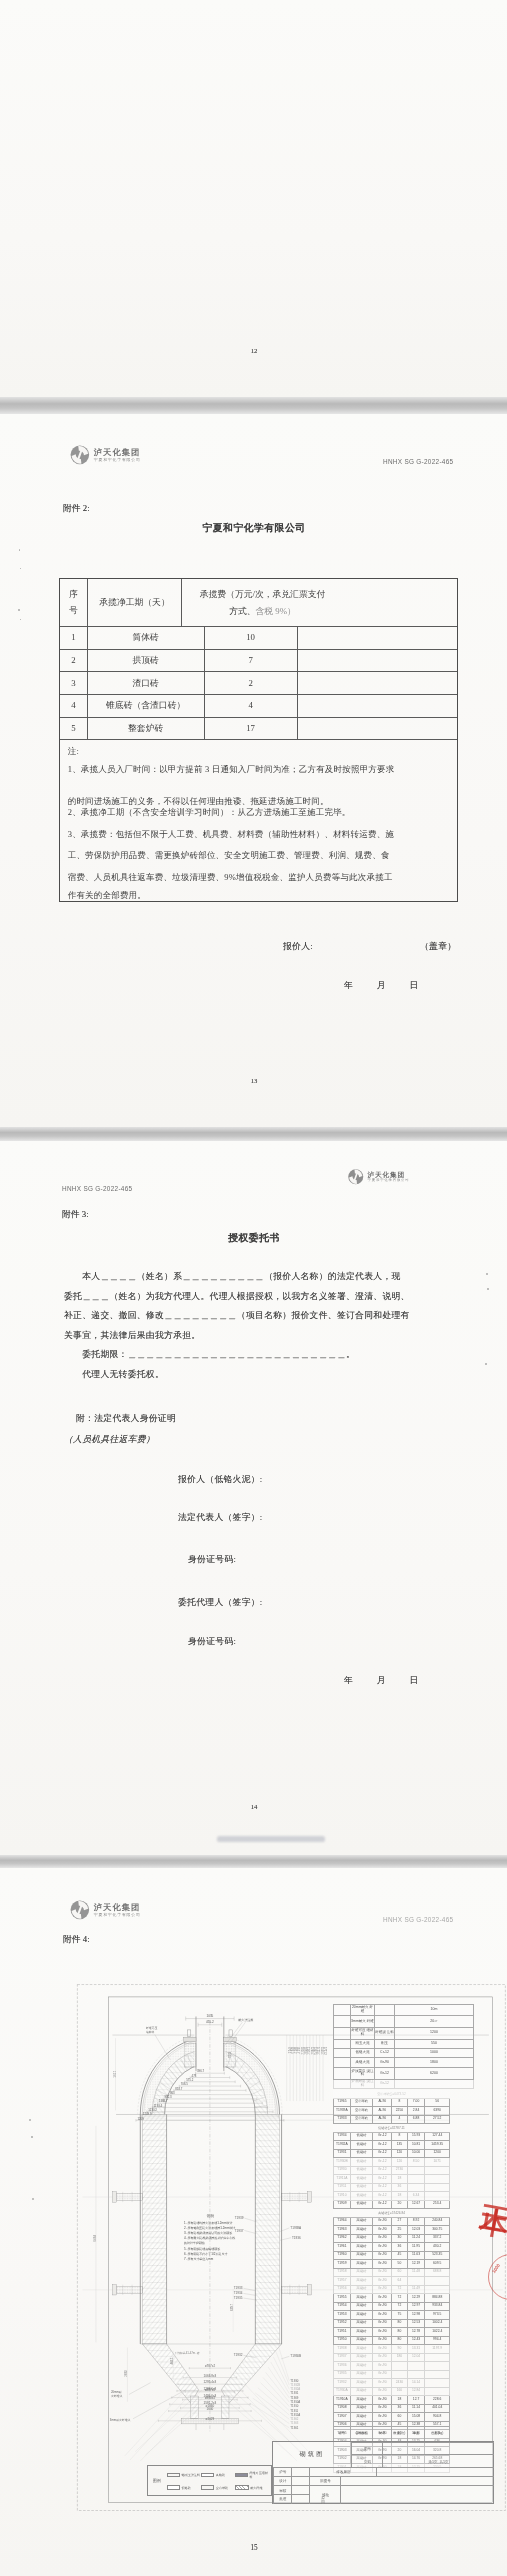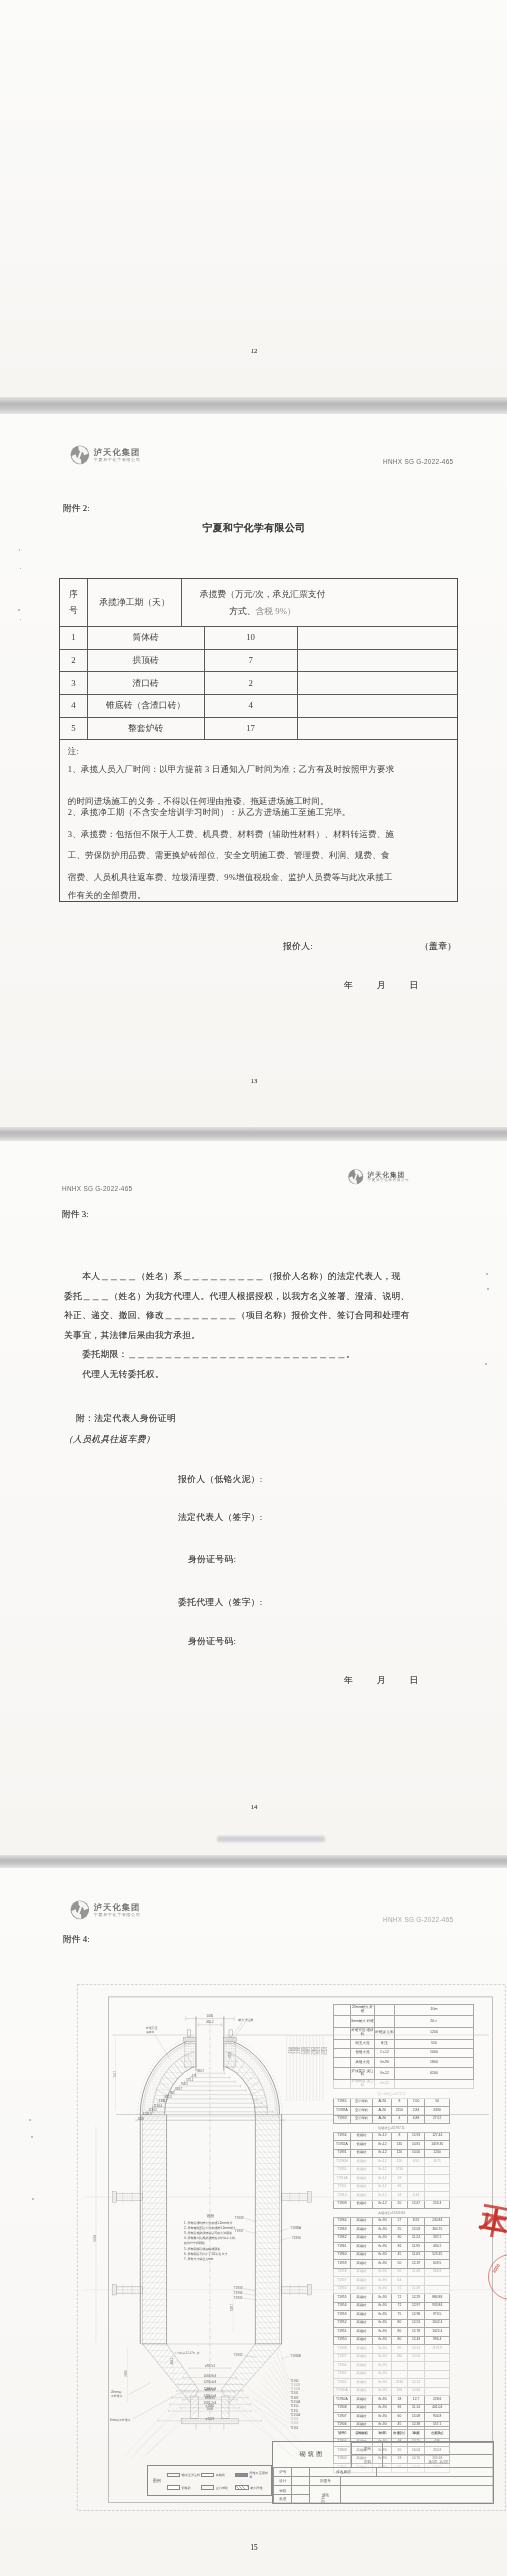--- a/index.html
+++ b/index.html
@@ -152,20 +152,21 @@
         <path d="M3,17 A17 17 0 0 1 -16,2 L-8,-1 A9 9 0 0 0 2,8 Z" fill="#f7f6f4"></path>
         <rect x="-2" y="-12" width="4" height="24" fill="#f7f6f4" transform="rotate(20)"></rect>
       </svg>
       <div class="lt">
         <span class="lname">泸天化集团</span>
         <span class="lsub">宁夏和宁化学有限公司</span>
       </div>
     </div>
     <div class="abs doccode" style="left:62px;top:44px;">HNHX SG G-2022-465</div>
     <div class="abs attach doc" style="left:62px;top:68px;">附件 3:</div>
+    <div class="abs center h1 doc" style="top:91px;">授权委托书</div>
 
     <div class="abs body17 doc" style="left:64px;top:130px;width:400px;">　　本人＿＿＿＿（姓名）系＿＿＿＿＿＿＿＿＿（报价人名称）的法定代表人，现</div>
     <div class="abs body17 doc" style="left:64px;top:150px;width:405px;">委托＿＿＿（姓名）为我方代理人。代理人根据授权，以我方名义签署、澄清、说明、</div>
     <div class="abs body17 doc" style="left:64px;top:169px;width:405px;">补正、递交、撤回、修改＿＿＿＿＿＿＿＿（项目名称）报价文件、签订合同和处理有</div>
     <div class="abs body17 doc" style="left:64px;top:189px;width:400px;">关事宜，其法律后果由我方承担。</div>
     <div class="abs body17 doc" style="left:64px;top:208px;width:405px;">　　委托期限：＿＿＿＿＿＿＿＿＿＿＿＿＿＿＿＿＿＿＿＿＿＿＿＿。</div>
     <div class="abs body17 doc" style="left:64px;top:228px;width:400px;">　　代理人无转委托权。</div>
 
     <div class="abs body17 doc" style="left:76px;top:272px;">附：法定代表人身份证明</div>
     <div class="abs body17 doc" style="left:64px;top:293px;font-style:italic;">（人员机具往返车费）</div>

